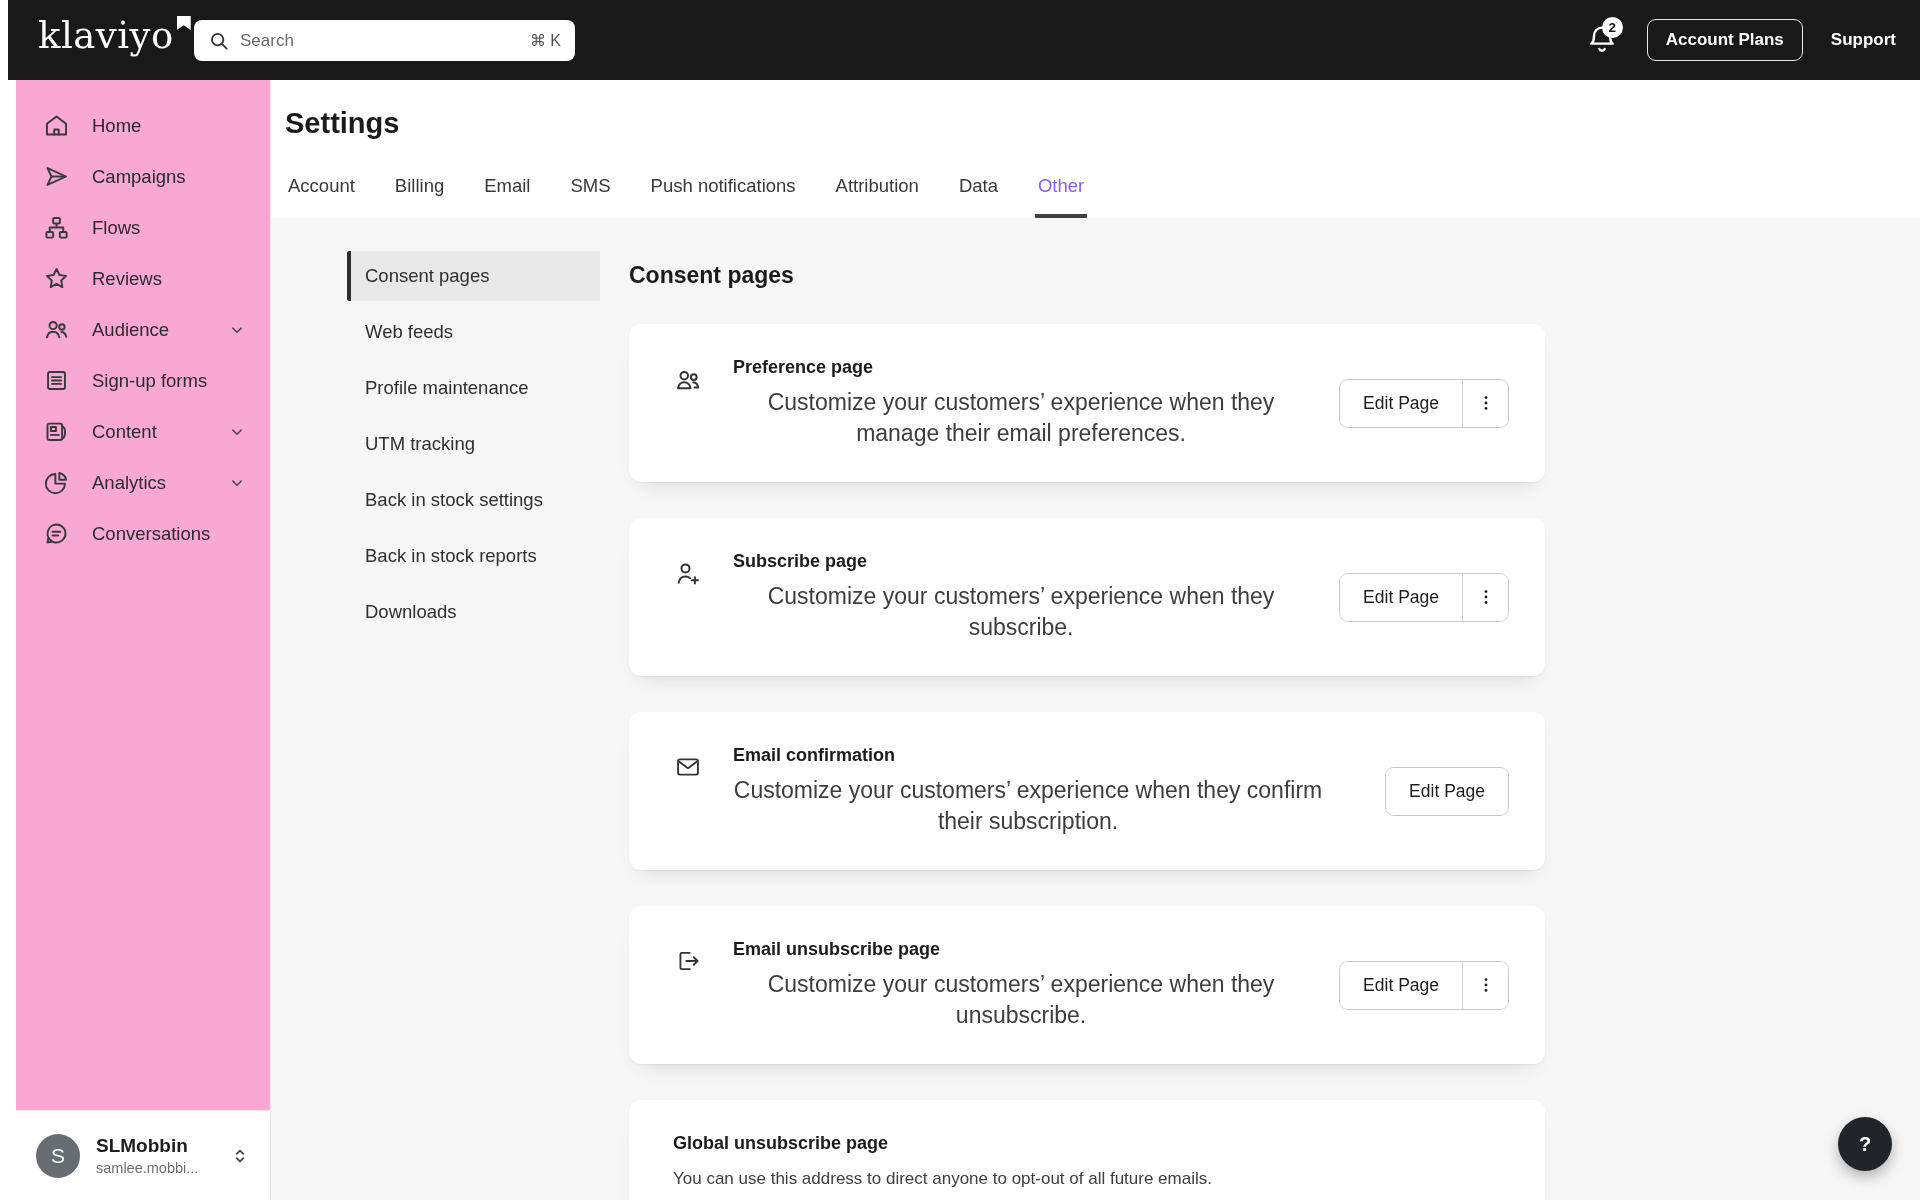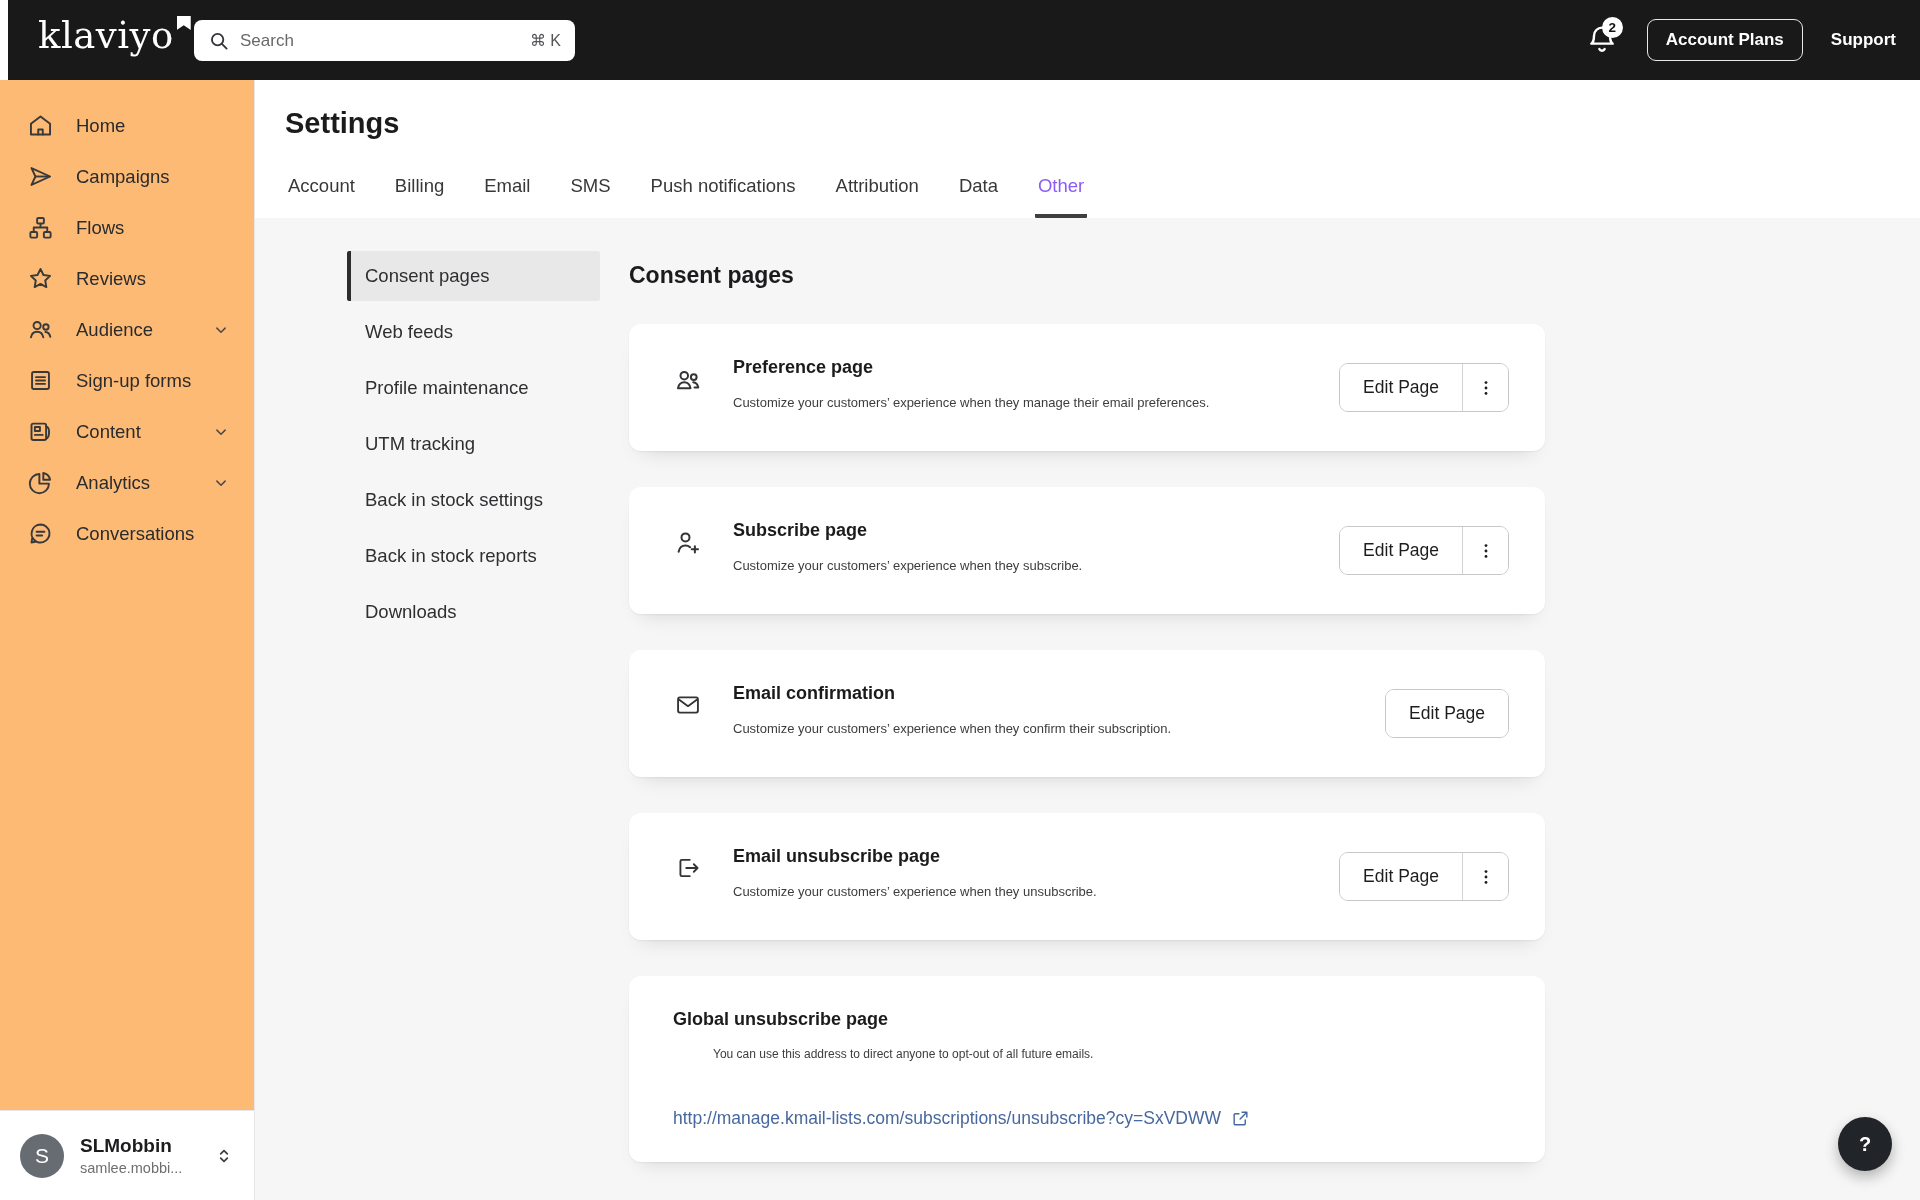--- a/index.html
+++ b/index.html
@@ -22,21 +22,21 @@
   .topbar-right { position:absolute; right:32px; top:0; height:80px; display:flex; align-items:center; gap:28px; }
   .bell-wrap { position:relative; width:34px; height:34px; cursor:pointer; }
   .bell-badge { position:absolute; right:-4px; top:-6px; width:21px; height:21px; background:#ffffff;
     border-radius:50%; color:#141414; font-size:13.5px; font-weight:700; display:flex;
     align-items:center; justify-content:center; }
   .btn-account-plans { border:1px solid #e8e8e8; border-radius:9px; background:transparent; color:#ffffff;
     font-size:17px; font-weight:600; padding:10px 18px; cursor:pointer; font-family:"Liberation Sans", sans-serif; }
   .support-link { color:#ffffff; font-size:17px; font-weight:600; cursor:pointer; }
 
   
-  .sidebar { position:absolute; left:0; top:80px; width:255px; height:1120px; background:#fdba74;
+  .sidebar { position:absolute; left:16px; top:80px; width:255px; height:1120px; background:#f9a8d4;
     border-right:1px solid #e7e7e7; z-index:20; }
   .nav { padding-top:20px; }
   .nav-item { position:relative; height:51px; display:flex; align-items:center; padding-left:27px;
     gap:22px; cursor:pointer; }
   .nav-label { font-size:18.5px; color:#2a2b2d; }
   .nav-chevron { position:absolute; right:24px; top:50%; transform:translateY(-50%); display:flex; }
   .icon { display:flex; align-items:center; justify-content:center; }
   .user-area { position:absolute; left:0; bottom:0; width:254px; height:90px; border-top:1px solid #e7e7e7;
     display:flex; align-items:center; padding:0 20px 0 20px; gap:16px; cursor:pointer; background:#ffffff; }
   .avatar { width:44px; height:44px; border-radius:50%; background:#676c72; color:#ffffff; font-size:21px;
@@ -62,28 +62,28 @@
   .settings-nav-item.active { background:#e8e8e9; border-left-color:#2c2d2f; }
 
   .cards-col { position:absolute; left:374px; top:44px; width:916px; }
   .content-heading { font-size:23px; font-weight:700; color:#1b1b1d; margin-bottom:35px; }
   .card { background:#ffffff; border-radius:12px; padding:33px 36px 33px 44px; margin-bottom:36px;
     box-shadow:0 1px 2px rgba(0,0,0,.05), 0 12px 20px -12px rgba(0,0,0,.14); }
   .card-row { display:flex; align-items:center; }
   .card-icon { width:30px; margin-right:30px; flex-shrink:0; align-self:flex-start; margin-top:8px; }
   .card-text { flex:1; min-width:0; padding-right:30px; }
   .card-title { font-size:18px; font-weight:700; color:#1b1b1d; margin-bottom:9px; }
-  .card-desc { font-size:13px; color:#3c3d3f; line-height:31px; max-width:590px; }
+  .card-desc { font-size:23px; color:#3c3d3f; line-height:31px; max-width:590px;text-align:center; }
   .split-btn { display:flex; align-items:stretch; border:1px solid #c6c7c9; border-radius:9px; background:#ffffff;
     overflow:hidden; flex-shrink:0; height:49px; }
   .split-btn .main-part { font-size:17.5px; font-weight:500; color:#1d1d1f; padding:0 23px; display:flex;
     align-items:center; cursor:pointer; background:#ffffff; border:none; font-family:"Liberation Sans", sans-serif; }
   .split-btn .menu-part { width:46px; display:flex; align-items:center; justify-content:center;
     border-left:1px solid #d2d3d5; cursor:pointer; background:#ffffff; border-top:none; border-right:none; border-bottom:none; }
-  .global-desc { font-size:12px; color:#3c3d3f; line-height:31px; margin-bottom:38px;margin-left:40px; }
+  .global-desc { font-size:17px; color:#3c3d3f; line-height:31px; margin-bottom:38px; }
   .global-link-row { display:flex; align-items:center; gap:10px; cursor:pointer; }
   .global-link { font-size:17.5px; color:#47689e; text-decoration:none; }
 
   
   .help-btn { position:absolute; left:1838px; top:1117px; width:54px; height:54px; border-radius:50%;
     background:#212429; color:#ffffff; font-size:20px; font-weight:600; display:flex; align-items:center;
     justify-content:center; cursor:pointer; box-shadow:0 6px 14px rgba(0,0,0,.28); z-index:40; }
 </style>
 </head>
 <body>

